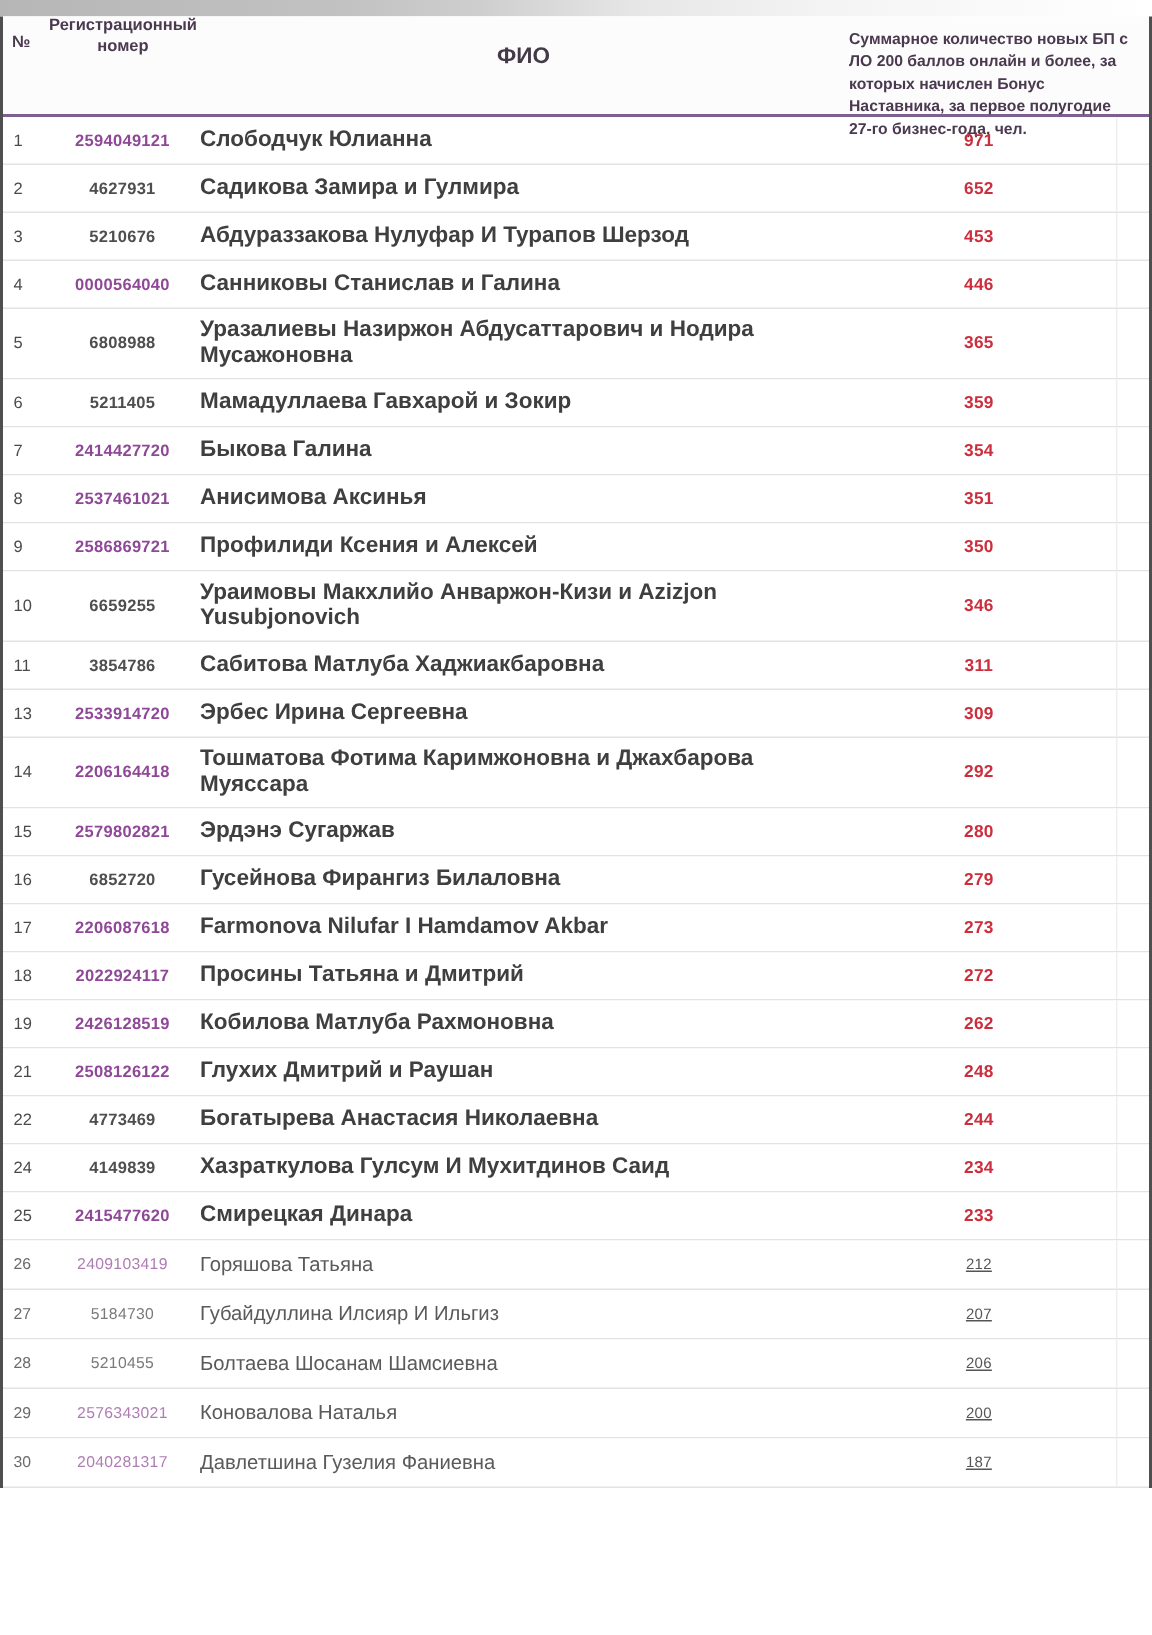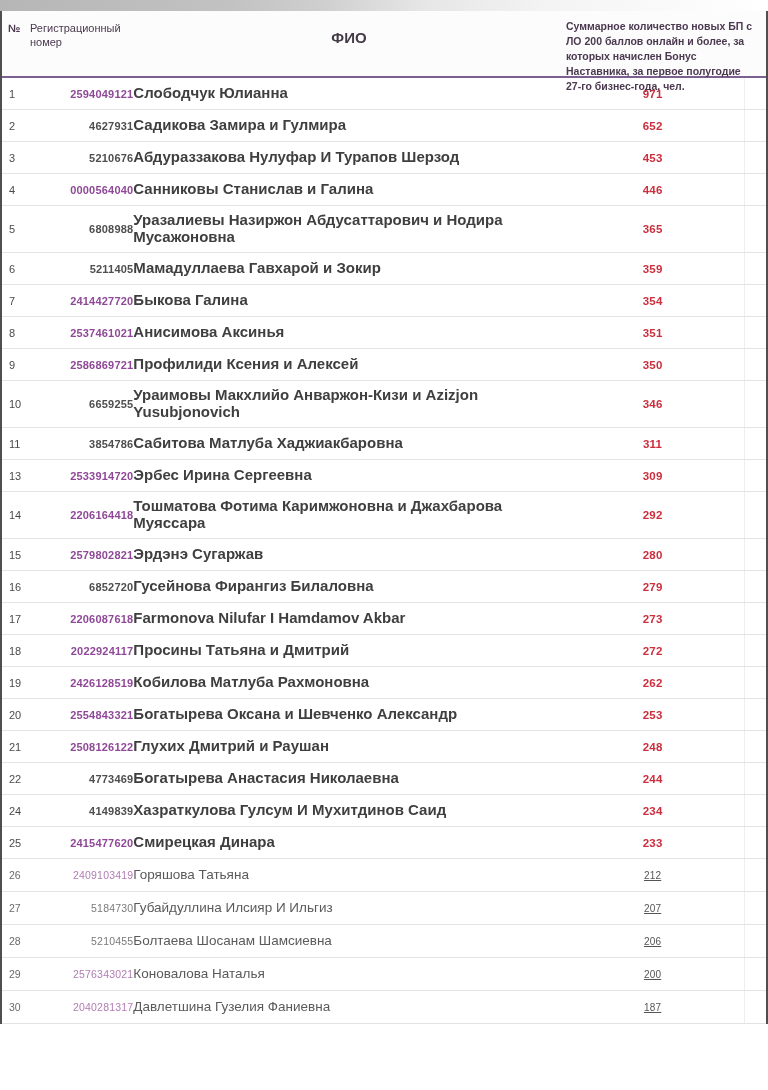--- a/index.html
+++ b/index.html
@@ -28,36 +28,36 @@
   
   .thead{
     display:flex;align-items:stretch;height:67px;
     background:#fcfcfc;
     border-bottom:2px solid var(--accent-purple);
     box-sizing:border-box;
     color:var(--header-text);
   }
   .th{box-sizing:border-box;}
   .th-num{width:28px;padding:11px 0 0 6px;font-size:11px;font-weight:bold;}
-  .th-reg{width:104px;padding-top:11px;text-align:left;font-size:11px;font-weight:normal;line-height:1.25;}
+  .th-reg{width:104px;text-align:center;font-size:11px;font-weight:bold;line-height:1.25;}
   .th-name{width:430px;display:flex;align-items:center;justify-content:center;
     font-size:15px;font-weight:bold;color:#433a47;padding-bottom:12px;}
   .th-value{width:202px;padding:8px 10px 0 2px;text-align:left;
     font-size:10.5px;font-weight:bold;line-height:1.42;}
   
   .row{
     display:flex;align-items:center;box-sizing:border-box;
     border-bottom:1px solid #e3e3e3;background:#fff;
   }
   .row.single{height:32px;}
   .row.double{height:47px;}
   .row.light-row{height:33px;}
   .cell{box-sizing:border-box;}
   .c-rank{width:28px;padding-left:7px;font-size:11px;color:#4a4a4a;}
-  .c-reg{width:104px;text-align:right;font-size:11px;font-weight:bold;letter-spacing:.2px;}
+  .c-reg{width:104px;text-align:center;font-size:11px;font-weight:bold;letter-spacing:.2px;}
   .c-reg.purple{color:var(--reg-purple);}
   .c-reg.dark{color:#4e4e4e;}
   .c-name{width:430px;font-size:15px;font-weight:bold;color:#3f3f3f;line-height:1.12;}
   .c-value{width:184px;text-align:center;font-size:11.5px;font-weight:bold;color:var(--value-red);letter-spacing:.2px;}
   .c-tail{width:22px;align-self:stretch;border-left:1px solid #efefef;}
   
   .row.light-row .c-rank{font-weight:normal;color:#6a6a6a;font-size:10.5px;}
   .row.light-row .c-reg{font-weight:normal;font-size:10.5px;}
   .row.light-row .c-reg.purple{color:var(--reg-purple-light);}
   .row.light-row .c-reg.dark{color:#7a7a7a;}
@@ -215,27 +215,20 @@
   </div>
 
   <div class="row single">
     <div class="cell c-rank">19</div>
     <div class="cell c-reg purple">2426128519</div>
     <div class="cell c-name">Кобилова Матлуба Рахмоновна</div>
     <div class="cell c-value">262</div>
     <div class="cell c-tail"></div>
   </div>
 
-  <div class="row single">
-    <div class="cell c-rank">20</div>
-    <div class="cell c-reg purple">2554843321</div>
-    <div class="cell c-name">Богатырева Оксана и Шевченко Александр</div>
-    <div class="cell c-value">253</div>
-    <div class="cell c-tail"></div>
-  </div>
 
   <div class="row single">
     <div class="cell c-rank">21</div>
     <div class="cell c-reg purple">2508126122</div>
     <div class="cell c-name">Глухих Дмитрий и Раушан</div>
     <div class="cell c-value">248</div>
     <div class="cell c-tail"></div>
   </div>
 
   <div class="row single">

